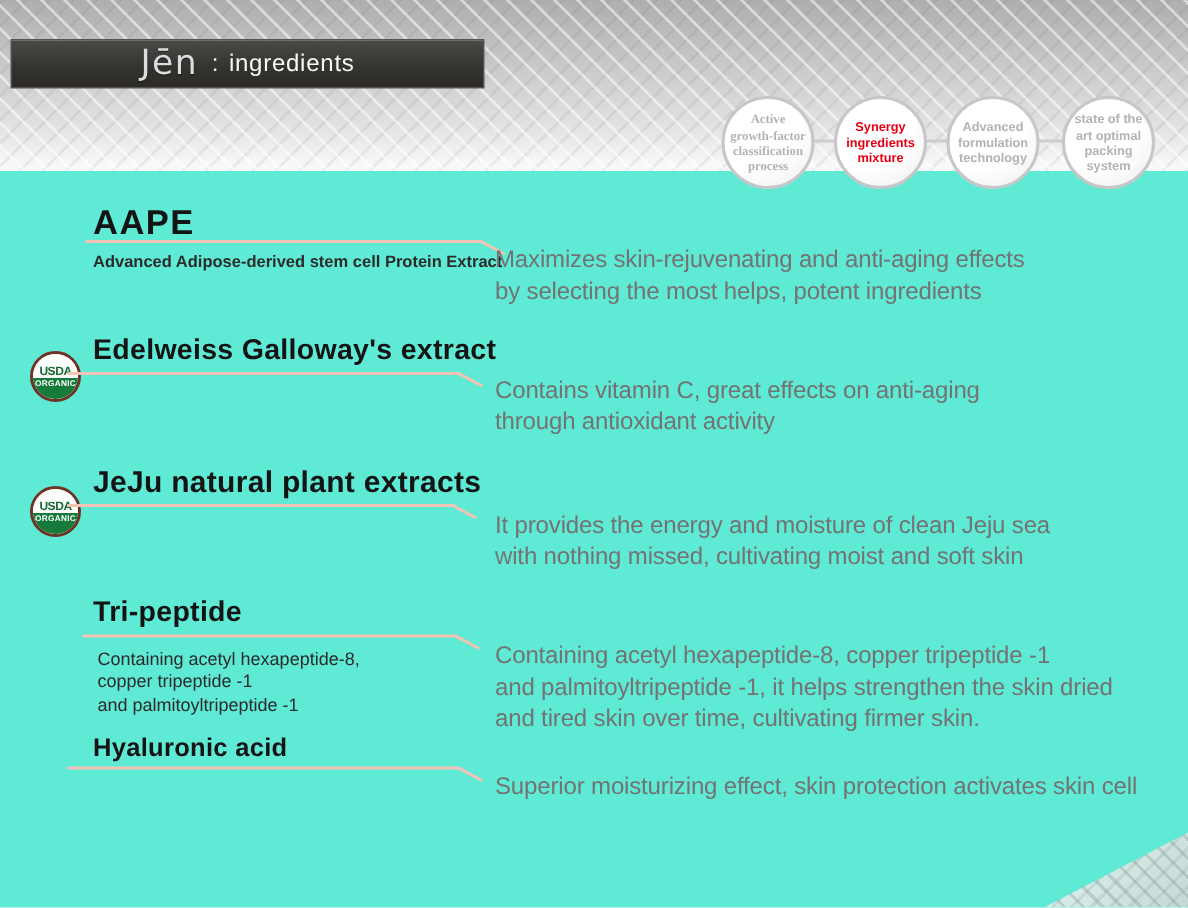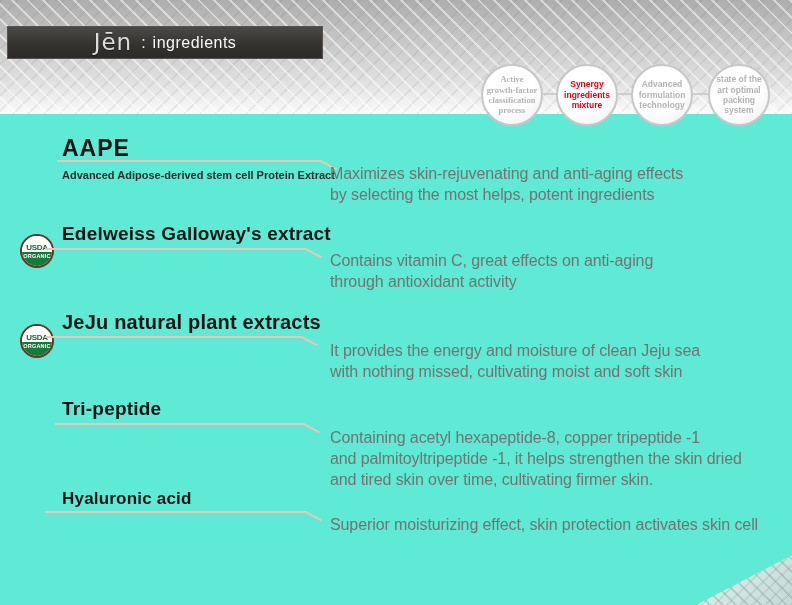--- a/index.html
+++ b/index.html
@@ -151,20 +151,23 @@
   <div class="uline" style="left:45px;top:336px;width:258px;">
       <span class="tip"></span>
     </div>
   <div class="ing-desc" style="left:330px;top:340px;">It provides the energy and moisture of clean Jeju sea
 with nothing missed, cultivating moist and soft skin</div>
 
   <h2 class="ing-name" style="left:62px;top:399px;font-size:19px;">Tri-peptide</h2>
   <div class="uline" style="left:55px;top:423px;width:250px;">
       <span class="tip"></span>
     </div>
+  <div class="ing-sub" style="left:65px;top:432px;font-size:12px;">Containing acetyl hexapeptide-8,
+copper tripeptide -1
+and palmitoyltripeptide -1</div>
   <div class="ing-desc" style="left:330px;top:427px;">Containing acetyl hexapeptide-8, copper tripeptide -1
 and palmitoyltripeptide -1, it helps strengthen the skin dried
 and tired skin over time, cultivating firmer skin.</div>
 
   <h2 class="ing-name" style="left:62px;top:490px;font-size:17px;">Hyaluronic acid</h2>
   <div class="uline" style="left:45px;top:511px;width:262px;">
       <span class="tip"></span>
     </div>
   <div class="ing-desc" style="left:330px;top:514px;">Superior moisturizing effect, skin protection activates skin cell</div>
 

